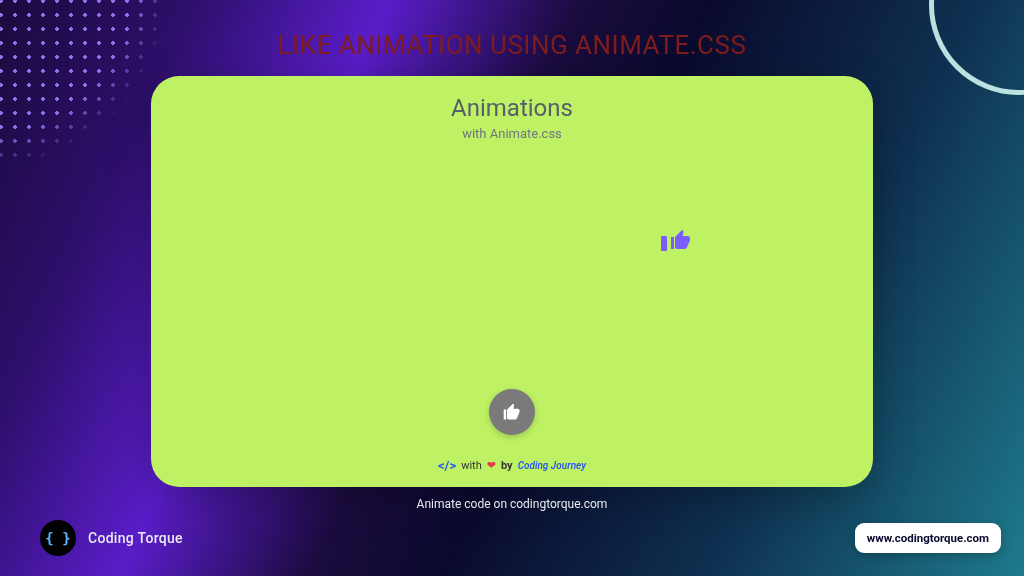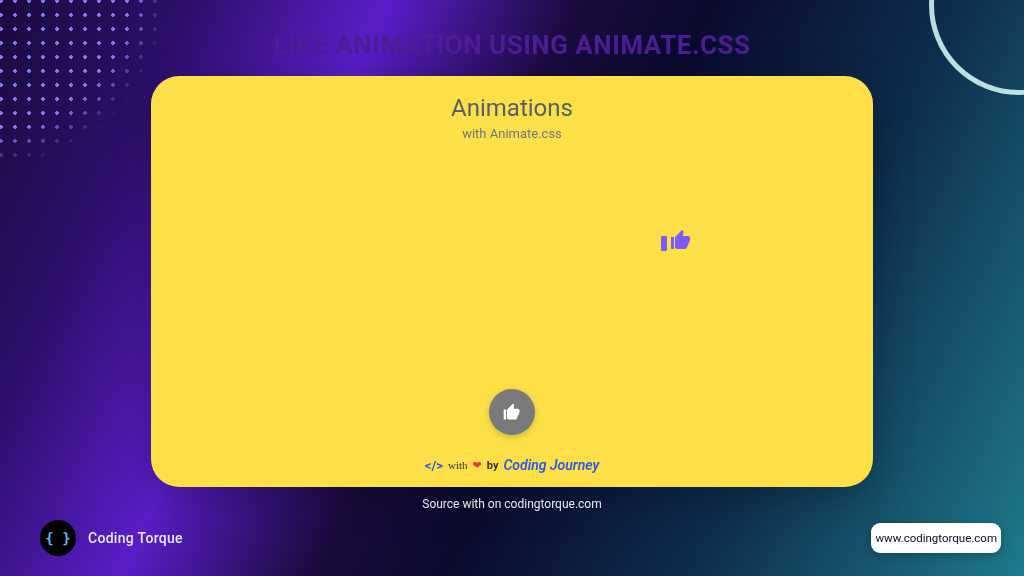--- a/index.html
+++ b/index.html
@@ -37,33 +37,33 @@
     border-radius: 50%;
     opacity: 0.85;
   }
 
   .page-title {
     position: absolute;
     top: 30px;
     left: 0;
     right: 0;
     text-align: center;
-    color: #4c1d95;
-    font-weight: 700;
+    color: #7f1d1d;
+    font-weight: 400;
     font-size: 26px;
     letter-spacing: 0.5px;
   }
 
   .card {
     position: absolute;
     top: 76px;
     left: 151px;
     width: 722px;
     height: 411px;
-    background: #fde047;
+    background: #bef264;
     border-radius: 28px;
     box-shadow: 0 10px 40px rgba(0,0,0,0.25);
     display: flex;
     flex-direction: column;
     align-items: center;
   }
 
   .card-title {
     margin-top: 18px;
     color: #57606a;
@@ -118,24 +118,24 @@
     left: 0;
     right: 0;
     display: flex;
     align-items: center;
     justify-content: center;
     gap: 5px;
     font-size: 12px;
     color: #334;
   }
   .card-footer .code-icon { color: #2d5ae8; font-weight: 700; font-size: 13px; }
-  .card-footer .with-text { color: #333; font-size: 11px; font-family: Liberation Serif, serif; }
+  .card-footer .with-text { color: #333; font-size: 11px; }
   .card-footer .heart { color: #e63946; font-size: 11px; }
   .card-footer .by-text { color: #333; font-size: 11px; font-weight: bold; }
-  .card-footer .journey { color: #2d5ae8; font-style: italic; font-weight: 600; font-size: 14px; }
+  .card-footer .journey { color: #2d5ae8; font-style: italic; font-weight: 600; font-size: 10px; }
 
   .source-line {
     position: absolute;
     top: 497px;
     left: 0;
     right: 0;
     text-align: center;
     color: #e9e9f1;
     font-size: 12px;
   }
@@ -168,23 +168,23 @@
     letter-spacing: 0.3px;
   }
 
   .url-pill {
     position: absolute;
     bottom: 23px;
     right: 23px;
     background: #fff;
     color: #0a0a2e;
     font-size: 11.5px;
-    padding: 8px 4px;
+    padding: 8px 12px;
     border-radius: 9px;
-    font-weight: 400;
+    font-weight: 700;
     box-shadow: 0 2px 8px rgba(0,0,0,0.25);
   }
 </style>
 </head>
 <body>
 
 <div class="dots-tl"></div>
 <div class="ring-tr"></div>
 
 <div class="page-title">LIKE ANIMATION USING ANIMATE.CSS</div>
@@ -208,20 +208,20 @@
 
   <div class="card-footer">
     <span class="code-icon">&lt;/&gt;</span>
     <span class="with-text">with</span>
     <span class="heart">❤</span>
     <span class="by-text">by</span>
     <span class="journey">Coding Journey</span>
   </div>
 </div>
 
-<div class="source-line">Source with on codingtorque.com</div>
+<div class="source-line">Animate code on codingtorque.com</div>
 
 <div class="brand">
   <div class="brand-logo">{ }</div>
   <div class="brand-name">Coding Torque</div>
 </div>
 
 <div class="url-pill">www.codingtorque.com</div>
 
 </body></html>

